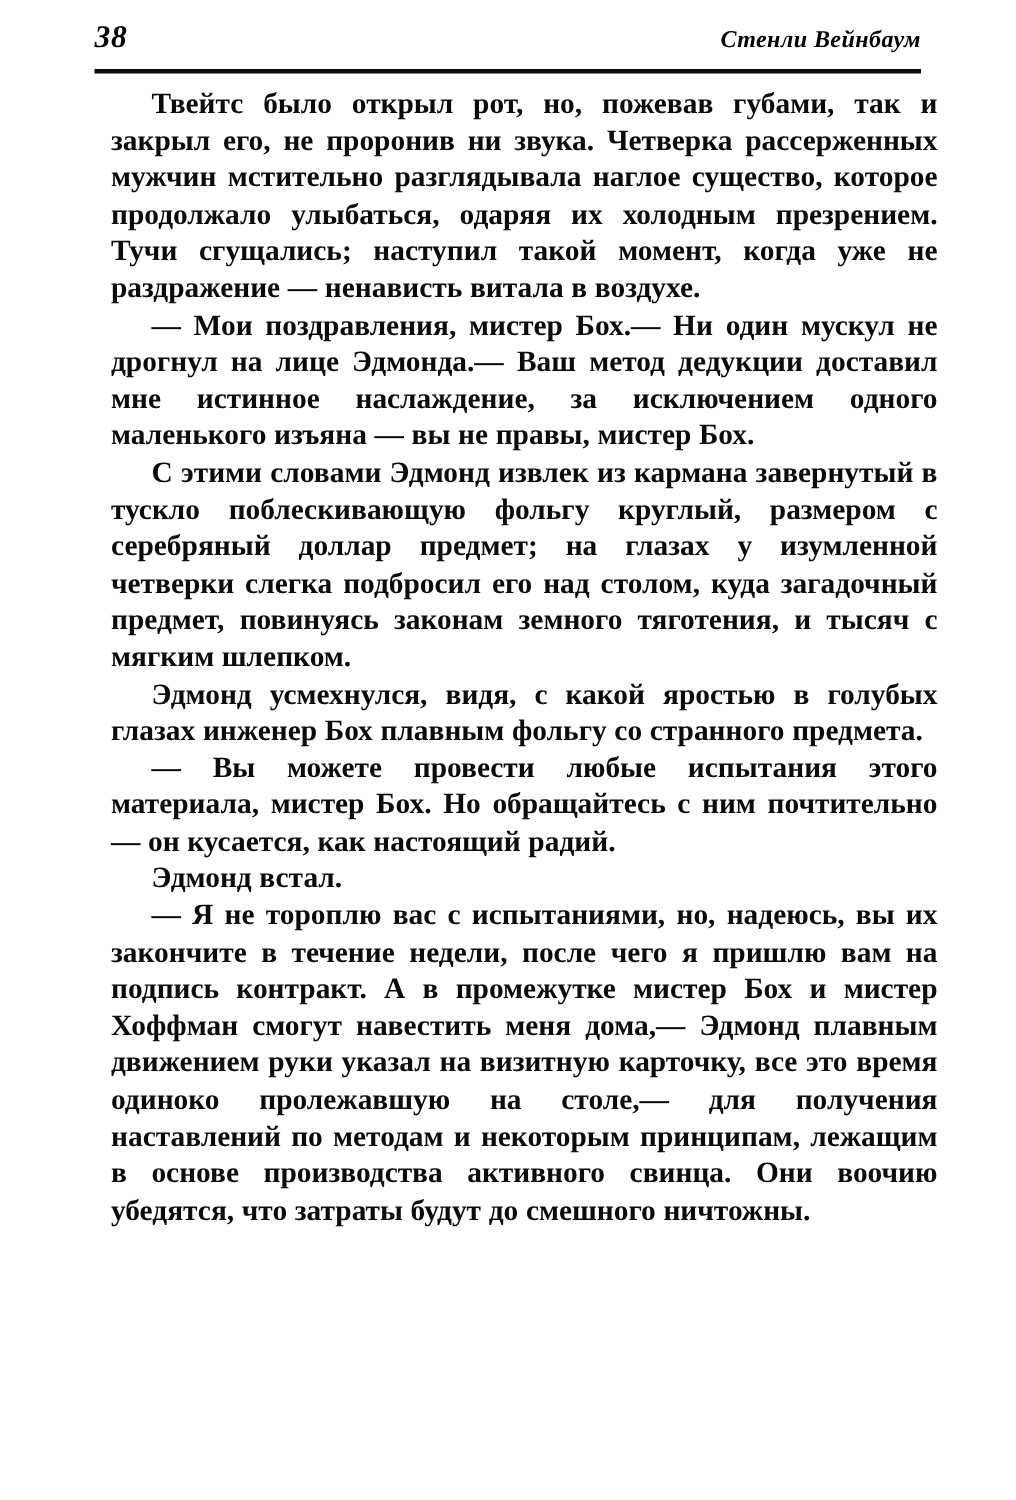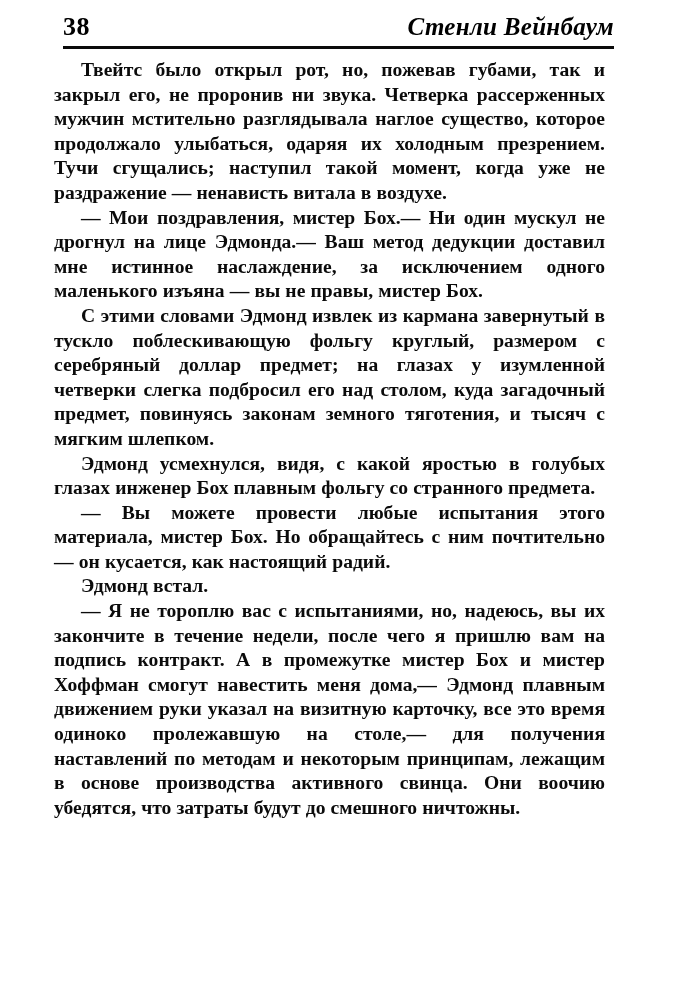--- a/index.html
+++ b/index.html
@@ -29,47 +29,48 @@
     top: 14px;
     width: 551px;
     height: 30px;
     display: flex;
     align-items: baseline;
     justify-content: space-between;
   }
 
   .folio {
     font-family: "Liberation Serif", "DejaVu Serif", serif;
-    font-size: 26px;
+    font-size: 21px;
     font-weight: bold;
+    font-style: italic;
     letter-spacing: 0.5px;
     line-height: 1;
   }
 
   .running-head {
     font-family: "Liberation Serif", "DejaVu Serif", serif;
-    font-size: 25px;
+    font-size: 16px;
     font-weight: bold;
     font-style: italic;
     letter-spacing: 0.3px;
     line-height: 1;
   }
 
   .header-rule {
     position: absolute;
     left: 63px;
     top: 46px;
     width: 551px;
     height: 3px;
     background: #0a0a0a;
   }
 
   .text-block {
     position: absolute;
-    left: 54px;
+    left: 74px;
     top: 58px;
     width: 551px;
   }
 
   .para {
     margin: 0;
     text-indent: 27px;
     text-align: justify;
     font-family: "Liberation Serif", "DejaVu Serif", serif;
     font-size: 19.6px;

